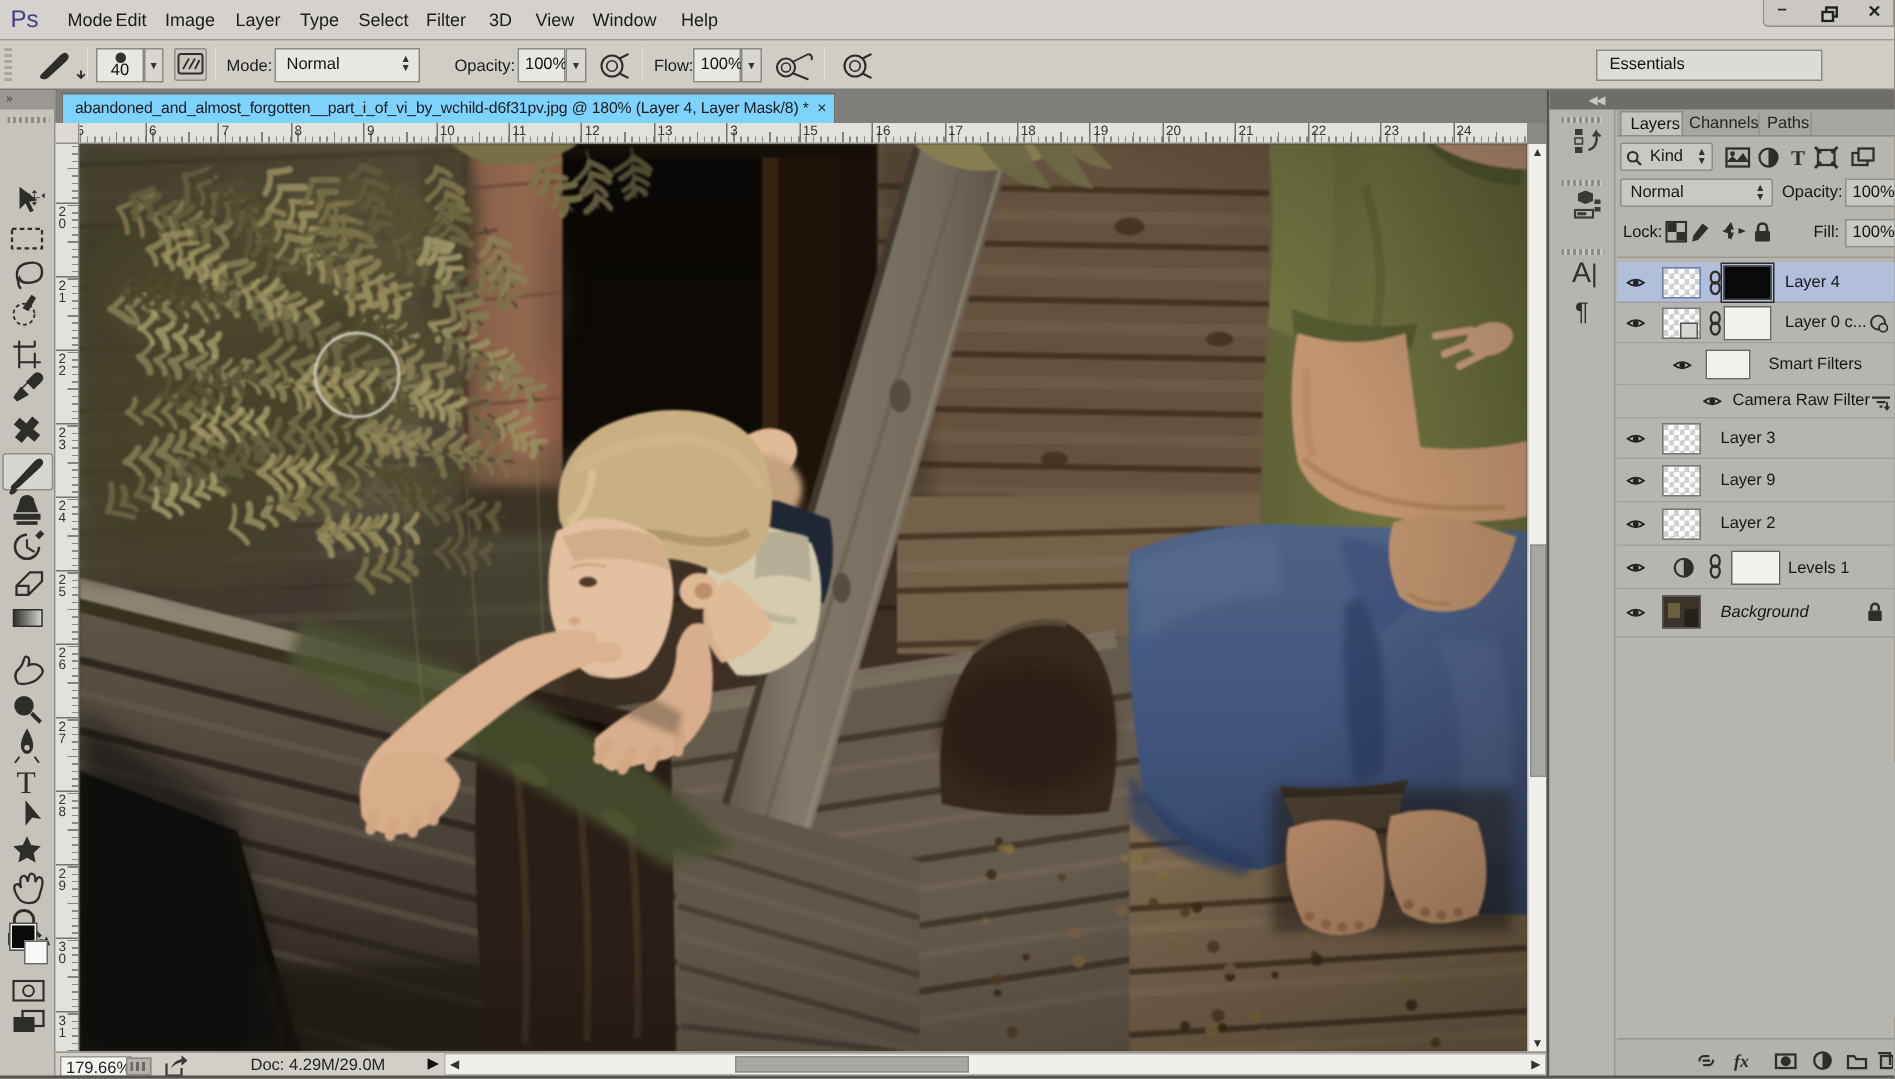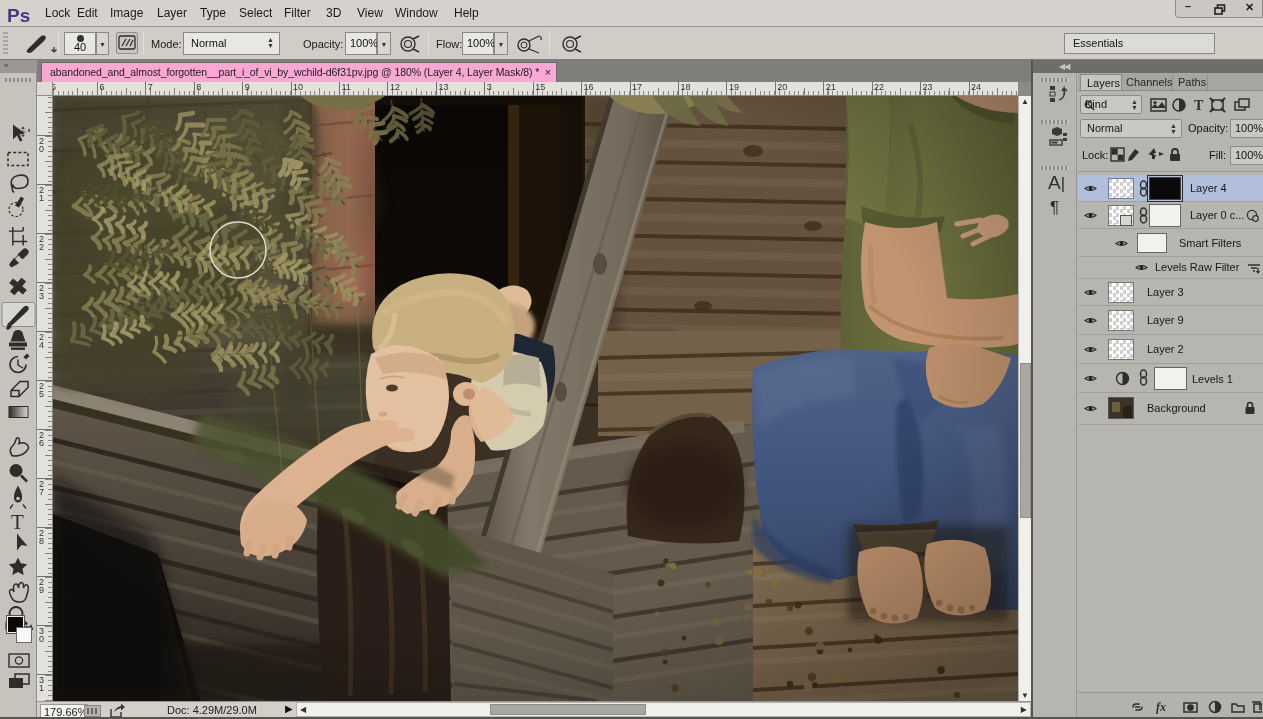--- a/index.html
+++ b/index.html
@@ -1,33 +1,33 @@
 <!DOCTYPE html>
 <html><head><meta charset="utf-8"><style>
 *{margin:0;padding:0;box-sizing:border-box}
 html,body{width:1263px;height:719px;overflow:hidden;font-family:"Liberation Sans",sans-serif;background:#8c8a86;position:relative}
 .abs{position:absolute}
 
 #menubar{position:absolute;left:0;top:0;width:1263px;height:27px;background:#d5d2cd;border-bottom:1px solid #9a9893}
 #menubar .mi{position:absolute;top:6px;font-size:12px;color:#1a1a1a}
-#pslogo{position:absolute;left:7px;top:5px;font-size:19px;font-weight:bold;color:#413b85;letter-spacing:0px}
+#pslogo{position:absolute;left:7px;top:5px;font-size:16px;font-weight:normal;color:#413b85;letter-spacing:0px}
 #winbtns{position:absolute;right:0;top:0;width:88px;height:18px;background:#cbc8c3;border:1px solid #8f8d89;border-top:none;border-radius:0 0 0 4px}
 #winbtns span{position:absolute;top:1px;font-size:11px;color:#222;font-weight:bold}
 
 #optbar{position:absolute;left:0;top:27px;width:1263px;height:33px;background:#d0cdc7;border-bottom:1px solid #7e7c78}
 #optbar .lbl{position:absolute;top:11px;font-size:11px;color:#1a1a1a}
 .obox{position:absolute;background:#e9e7e2;border:1px solid #8b8984;font-size:11px;color:#111}
 .osep{position:absolute;top:4px;width:1px;height:24px;background:#aaa8a3;border-right:1px solid #e2e0db}
 .oarr{position:absolute;background:#d9d6d1;border:1px solid #8b8984;font-size:7px;color:#333;text-align:center}
 
 #toolbar{position:absolute;left:0;top:60px;width:37px;height:659px;background:#c6c3bd;border-right:1px solid #8f8d88}
 #tbhead{position:absolute;left:0;top:0;width:37px;height:13px;background:#9b9893;color:#44423e;font-size:8px;text-align:left;padding-left:4px;line-height:12px}
 
 #tabbar{position:absolute;left:37px;top:60px;width:994px;height:22px;background:#807e7a}
-.tab1{position:absolute;left:4px;top:2px;height:36px;background:#f9a8d4;border:1px solid #6d6b67;border-bottom:none;font-size:10.5px;color:#1c1c1c;padding:3px 5px 0 8px;white-space:nowrap;letter-spacing:-0.1px}
+.tab1{position:absolute;left:4px;top:2px;height:36px;background:#7dd3fc;border:1px solid #6d6b67;border-bottom:none;font-size:10.5px;color:#1c1c1c;padding:3px 5px 0 8px;white-space:nowrap;letter-spacing:-0.1px}
 .tab2{position:absolute;top:2px;height:20px;background:#9f9d98;border:1px solid #6d6b67;border-bottom:none;font-size:11px;color:#2e2e2c;padding:3px 6px 0 8px;white-space:nowrap;overflow:hidden}
 
 #rulcorner{position:absolute;left:37px;top:82px;width:16px;height:14px;background:#dedbd6;border-right:1px solid #908e89;border-bottom:1px solid #908e89}
 #rulerH{position:absolute;left:53px;top:82px;width:965px;height:14px;background:#e3e1dc;border-bottom:1px solid #8a8884;overflow:hidden}
 #rulerH .num{position:absolute;top:0px;font-size:9px;color:#333}
 #rulerV{position:absolute;left:37px;top:96px;width:16px;height:605px;background:#e3e1dc;border-right:1px solid #8a8884;overflow:hidden}
 #rulerV .num{position:absolute;left:2px;font-size:9px;color:#333;line-height:8px}
 
 #canvas{position:absolute;left:53px;top:96px;width:965px;height:605px;background:#4a3f31;overflow:hidden}
 #cv{filter:blur(0.75px)}
@@ -47,21 +47,21 @@
 .eye{position:absolute;width:13px;height:9px}
 .lname{position:absolute;font-size:11px;color:#161616}
 .thumbchk{position:absolute;width:26px;height:21px;background:
  repeating-conic-gradient(#ffffff 0% 25%, #cfcfcf 0% 50%) 0 0/7px 7px;border:1px solid #777}
 .grip{position:absolute;left:8px;width:28px;height:4px;background:repeating-linear-gradient(90deg,#8f8d88 0 2px,#c6c4bf 2px 4px)}
 </style></head>
 <body>
 
 <div id="menubar">
  <div id="pslogo">Ps</div>
- <span class="mi" style="left:45px">Lock</span>
+ <span class="mi" style="left:45px">Mode</span>
  <span class="mi" style="left:77px">Edit</span>
  <span class="mi" style="left:110px">Image</span>
  <span class="mi" style="left:157px">Layer</span>
  <span class="mi" style="left:200px">Type</span>
  <span class="mi" style="left:239px">Select</span>
  <span class="mi" style="left:284px">Filter</span>
  <span class="mi" style="left:326px">3D</span>
  <span class="mi" style="left:357px">View</span>
  <span class="mi" style="left:395px">Window</span>
  <span class="mi" style="left:454px">Help</span>
@@ -1683,21 +1683,21 @@
   <div class="abs" style="left:2px;top:1px;width:42px;height:17px;background:#c6c4bf;border:1px solid #8d8b86;border-bottom:none;padding:2px 0 0 6px;font-size:11px;color:#141414">Layers</div>
   <div class="ptab" style="left:48px;top:3px;color:#26261f">Channels</div>
       <div class="abs" style="left:94px;top:2px;width:1px;height:15px;background:#918f8a"></div>
   <div class="ptab" style="left:100px;top:3px;color:#26261f">Paths</div>
       <div class="abs" style="left:129px;top:2px;width:1px;height:15px;background:#918f8a"></div>
   <div class="abs" style="left:0;top:17px;width:187px;height:1px;background:#8d8b86"></div>
 
   <div class="abs" style="left:2px;top:22px;width:62px;height:19px;background:#cac8c3;border:1px solid #8d8b86;border-radius:2px;font-size:11px;color:#141414;padding:2px 0 0 4px"><svg style="position:absolute;left:3px;top:4px" width="11" height="11" viewBox="0 0 11 11">
           <circle cx="4.5" cy="4.5" r="3.2" fill="none" stroke="#2e2e2c" stroke-width="1.4"></circle>
           <path d="M7,7 l3,3" stroke="#2e2e2c" stroke-width="1.6"></path>
-        </svg><span style="">Kind</span><span style="position:absolute;right:3px;top:3px;font-size:7px;line-height:6px;color:#333">▲<br>▼</span></div>
+        </svg><span style="margin-left:15px">Kind</span><span style="position:absolute;right:3px;top:3px;font-size:7px;line-height:6px;color:#333">▲<br>▼</span></div>
   <svg class="abs" style="left:72px;top:24px" width="120" height="16" viewBox="0 0 120 16">
    <g fill="none" stroke="#2e2e2c" stroke-width="1.5">
     <rect x="1" y="2" width="15" height="12"></rect>
           <path d="M1,11 l4,-4 3,3 4,-5 4,6" fill="#2e2e2c" stroke="none"></path>
           <circle cx="5" cy="5.5" r="1.6" fill="#2e2e2c" stroke="none"></circle>
     <circle cx="29" cy="8" r="6"></circle>
           <path d="M29,2 a6,6 0 0 1 0,12 Z" fill="#2e2e2c" stroke="none"></path>
     <text x="44" y="13" font-size="14" font-weight="bold" fill="#2e2e2c" stroke="none" font-family="Liberation Serif">T</text>
     <rect x="62" y="3" width="11" height="10"></rect>
           <g stroke-width="2">
@@ -1772,21 +1772,21 @@
           </svg>
     <div class="abs" style="left:59px;top:4px;width:30px;height:20px;background:#f2f1ee;border:1px solid #666"></div>
     <span class="lname" style="left:101px;top:8px">Smart Filters</span>
    </div>
 
    <div class="lrow" style="top:184px;height:22px">
     <svg class="eye" style="left:57px;top:6px" viewBox="0 0 14 10">
             <path d="M1,5 Q7,0.5 13,5 Q7,9.5 1,5 Z" fill="none" stroke="#222" stroke-width="1.3"></path>
             <circle cx="7" cy="5" r="2.1" fill="#222"></circle>
           </svg>
-    <span class="lname" style="left:77px;top:4px">Levels Raw Filter</span>
+    <span class="lname" style="left:77px;top:4px">Camera Raw Filter</span>
     <svg class="abs" style="left:169px;top:5px" width="14" height="12" viewBox="0 0 14 12">
             <path d="M1,3 L13,3 M4,6 L10,6 M6,9 L8,9" stroke="#2e2e2c" stroke-width="1.5"></path>
             <path d="M11,6 l0,5 m-1.5,-2 l1.5,2 1.5,-2" stroke="#2e2e2c" stroke-width="1.2" fill="none"></path>
           </svg>
    </div>
 
    <div class="lrow" style="top:206px;height:27px">
     <svg class="eye" style="left:6px;top:9px" viewBox="0 0 14 10">
             <path d="M1,5 Q7,0.5 13,5 Q7,9.5 1,5 Z" fill="none" stroke="#222" stroke-width="1.3"></path>
             <circle cx="7" cy="5" r="2.1" fill="#222"></circle>
@@ -1832,21 +1832,21 @@
 
    <div class="lrow" style="top:320px;height:32px">
     <svg class="eye" style="left:6px;top:11px" viewBox="0 0 14 10">
             <path d="M1,5 Q7,0.5 13,5 Q7,9.5 1,5 Z" fill="none" stroke="#222" stroke-width="1.3"></path>
             <circle cx="7" cy="5" r="2.1" fill="#222"></circle>
           </svg>
     <div class="abs" style="left:30px;top:4px;width:26px;height:22px;background:#3a3428;border:1px solid #555;overflow:hidden">
             <div class="abs" style="left:3px;top:4px;width:8px;height:10px;background:#6b5f3c"></div>
             <div class="abs" style="left:14px;top:8px;width:9px;height:12px;background:#272218"></div>
           </div>
-    <span class="lname" style="left:69px;top:9px;">Background</span>
+    <span class="lname" style="left:69px;top:9px;font-style:italic">Background</span>
     <svg class="abs" style="left:166px;top:8px" width="12" height="14" viewBox="0 0 12 14">
             <rect x="1.5" y="6" width="9" height="7" rx="1" fill="#2e2e2c"></rect>
             <path d="M3.5,6 v-2 a2.5,2.5 0 0 1 5,0 v2" fill="none" stroke="#2e2e2c" stroke-width="1.6"></path>
           </svg>
    </div>
   </div>
 
   <div class="abs" style="left:0;top:619px;width:187px;height:27px;background:#b4b2ad;border-top:1px solid #96948f">
    <svg class="abs" style="left:54px;top:7px" width="130" height="14" viewBox="0 0 130 14">
     <g fill="none" stroke="#2e2e2c" stroke-width="1.5">

